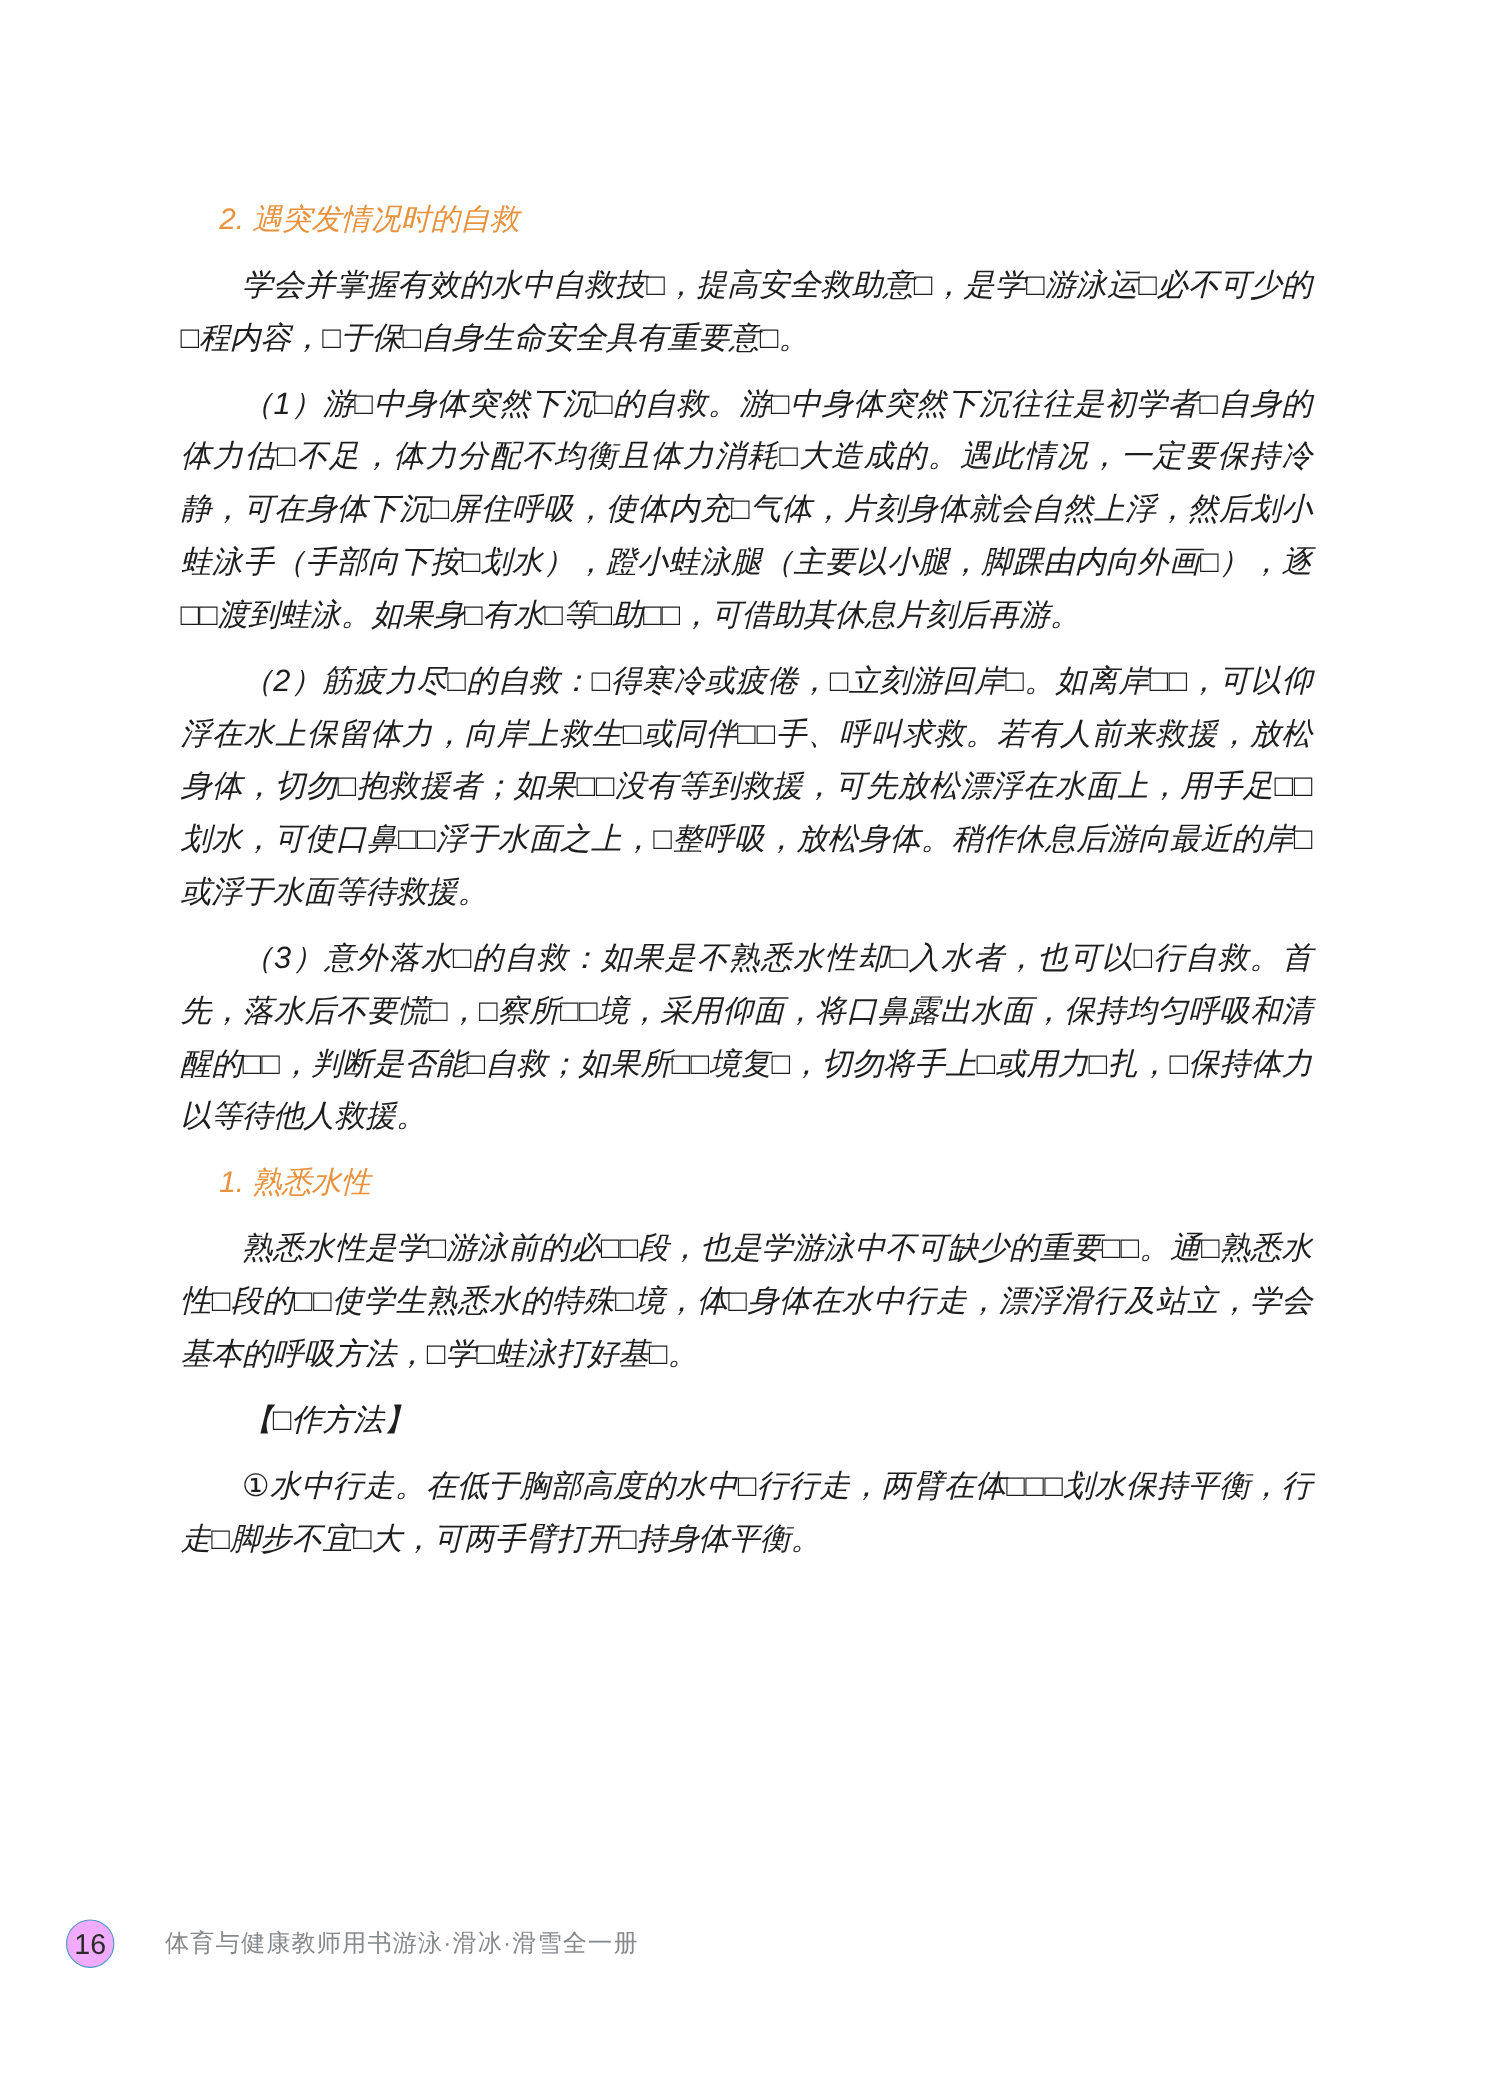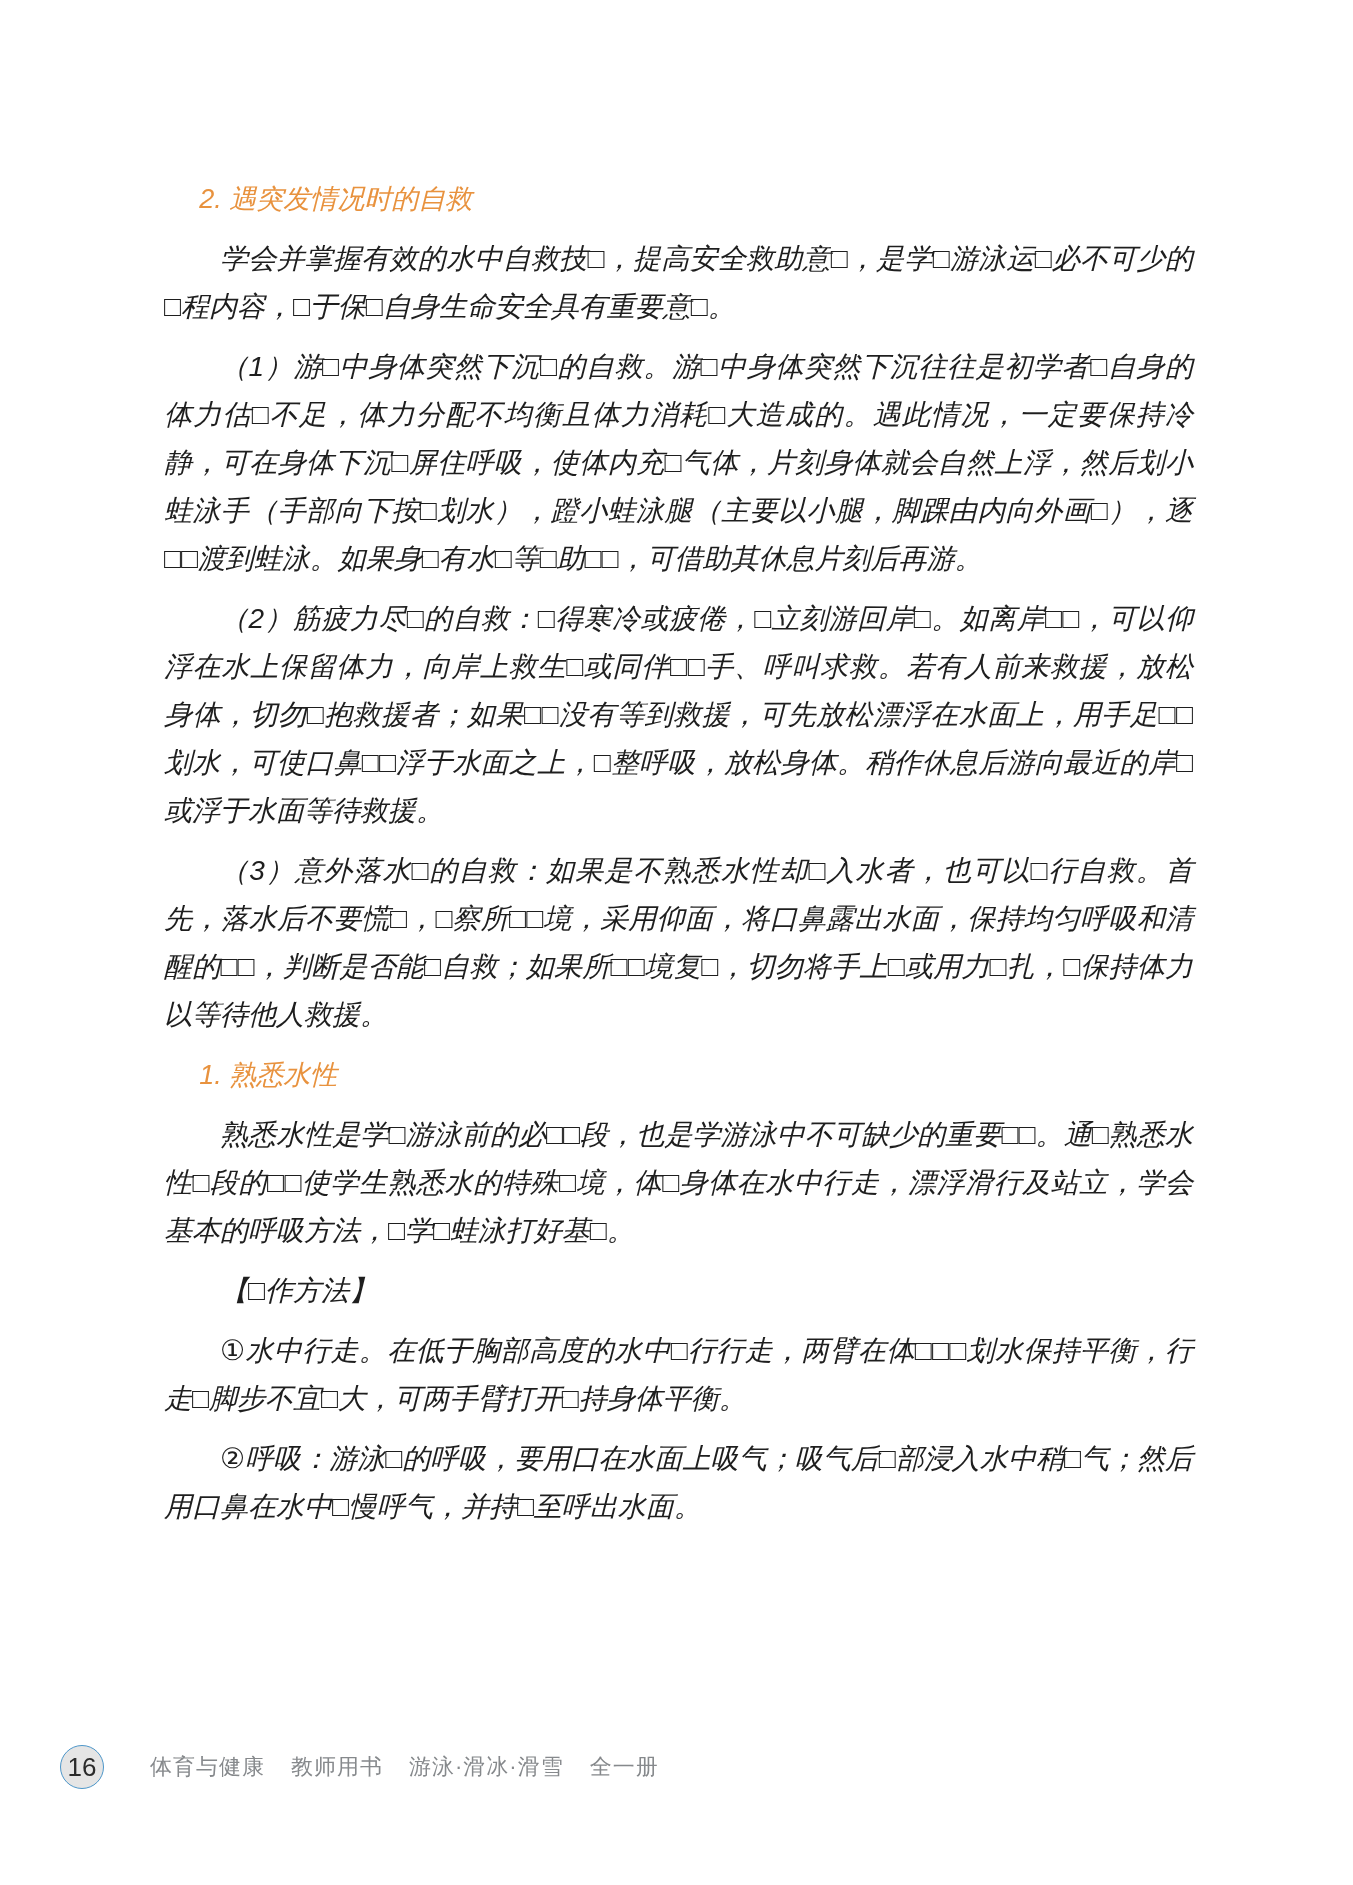--- a/index.html
+++ b/index.html
@@ -51,48 +51,46 @@
   }
   .pagenum{
     box-sizing:border-box;
     width:44px;height:44px;
     margin-left:60px;
     border:1.5px solid var(--page_number_border,#4d96c9);
     border-radius:50%;
     display:flex;align-items:center;justify-content:center;
     font-size:26px;
     color:#2b2b2b;
-    background:#e5e5e5;
+    background:#f0abfc;
     flex:0 0 auto;
   }
   .fsegs{
     margin-left:46px;
     display:flex;
-    gap:26px;
     font-size:22px;
     letter-spacing:1px;
     color:var(--footer_text,#86898c);
     white-space:nowrap;
   }
 </style>
 </head>
 <body>
 
 <div class="page">
   <main class="content">
     <h3 class="h-orange">2. 遇突发情况时的自救</h3>
     <p>学会并掌握有效的水中自救技□，提高安全救助意□，是学□游泳运□必不可少的□程内容，□于保□自身生命安全具有重要意□。</p>
     <p>（1）游□中身体突然下沉□的自救。游□中身体突然下沉往往是初学者□自身的体力估□不足，体力分配不均衡且体力消耗□大造成的。遇此情况，一定要保持冷静，可在身体下沉□屏住呼吸，使体内充□气体，片刻身体就会自然上浮，然后划小蛙泳手（手部向下按□划水），蹬小蛙泳腿（主要以小腿，脚踝由内向外画□），逐□□渡到蛙泳。如果身□有水□等□助□□，可借助其休息片刻后再游。</p>
     <p>（2）筋疲力尽□的自救：□得寒冷或疲倦，□立刻游回岸□。如离岸□□，可以仰浮在水上保留体力，向岸上救生□或同伴□□手、呼叫求救。若有人前来救援，放松身体，切勿□抱救援者；如果□□没有等到救援，可先放松漂浮在水面上，用手足□□划水，可使口鼻□□浮于水面之上，□整呼吸，放松身体。稍作休息后游向最近的岸□或浮于水面等待救援。</p>
     <p>（3）意外落水□的自救：如果是不熟悉水性却□入水者，也可以□行自救。首先，落水后不要慌□，□察所□□境，采用仰面，将口鼻露出水面，保持均匀呼吸和清醒的□□，判断是否能□自救；如果所□□境复□，切勿将手上□或用力□扎，□保持体力以等待他人救援。</p>
     <h3 class="h-orange">1. 熟悉水性</h3>
     <p>熟悉水性是学□游泳前的必□□段，也是学游泳中不可缺少的重要□□。通□熟悉水性□段的□□使学生熟悉水的特殊□境，体□身体在水中行走，漂浮滑行及站立，学会基本的呼吸方法，□学□蛙泳打好基□。</p>
     <p>【□作方法】</p>
     <p>①水中行走。在低于胸部高度的水中□行行走，两臂在体□□□划水保持平衡，行走□脚步不宜□大，可两手臂打开□持身体平衡。</p>
-    <p>②呼吸：游泳□的呼吸，要用口在水面上吸气；吸气后□部浸入水中稍□气；然后用口鼻在水中□慢呼气，并持□至呼出水面。</p>
   </main>
 
   <footer class="footer">
     <span class="pagenum">
       <span>16</span>
     </span>
     <span class="fsegs">
       <span>体育与健康</span>
       <span>教师用书</span>
       <span>游泳·滑冰·滑雪</span>

